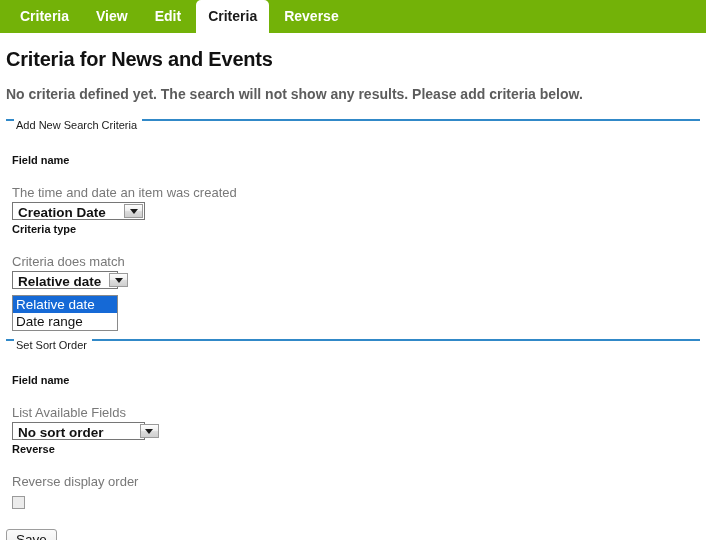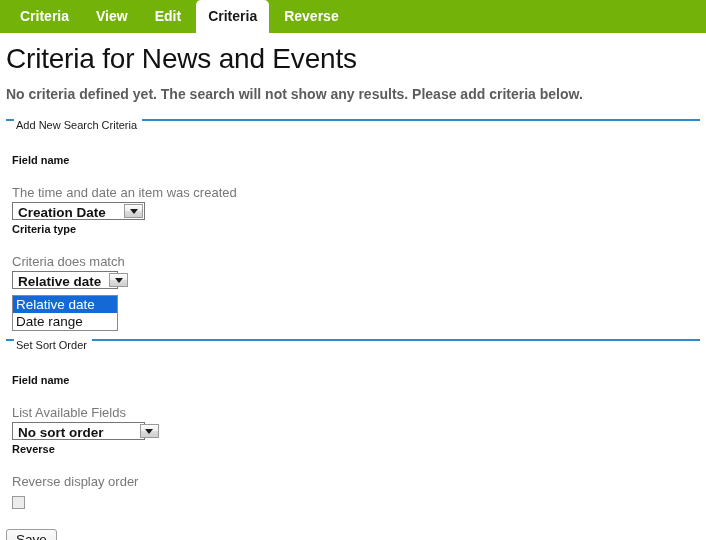--- a/index.html
+++ b/index.html
@@ -42,22 +42,22 @@
     align-items: center;
   }
   .tab:first-child { margin-left: 8px; }
   .tab.active {
     background: #ffffff;
     color: #1a1a1a;
   }
 
   
   .page-title {
-    font-size: 28px;
-    font-weight: normal;
+    font-size: 20px;
+    font-weight: bold;
     color: #111111;
     margin: 12px 0 12px 6px;
     letter-spacing: -0.2px;
     line-height: 28px;
   }
   .page-desc {
     font-size: 14px;
     font-weight: bold;
     color: #5c5c5c;
     margin: 5px 0 0 6px;

